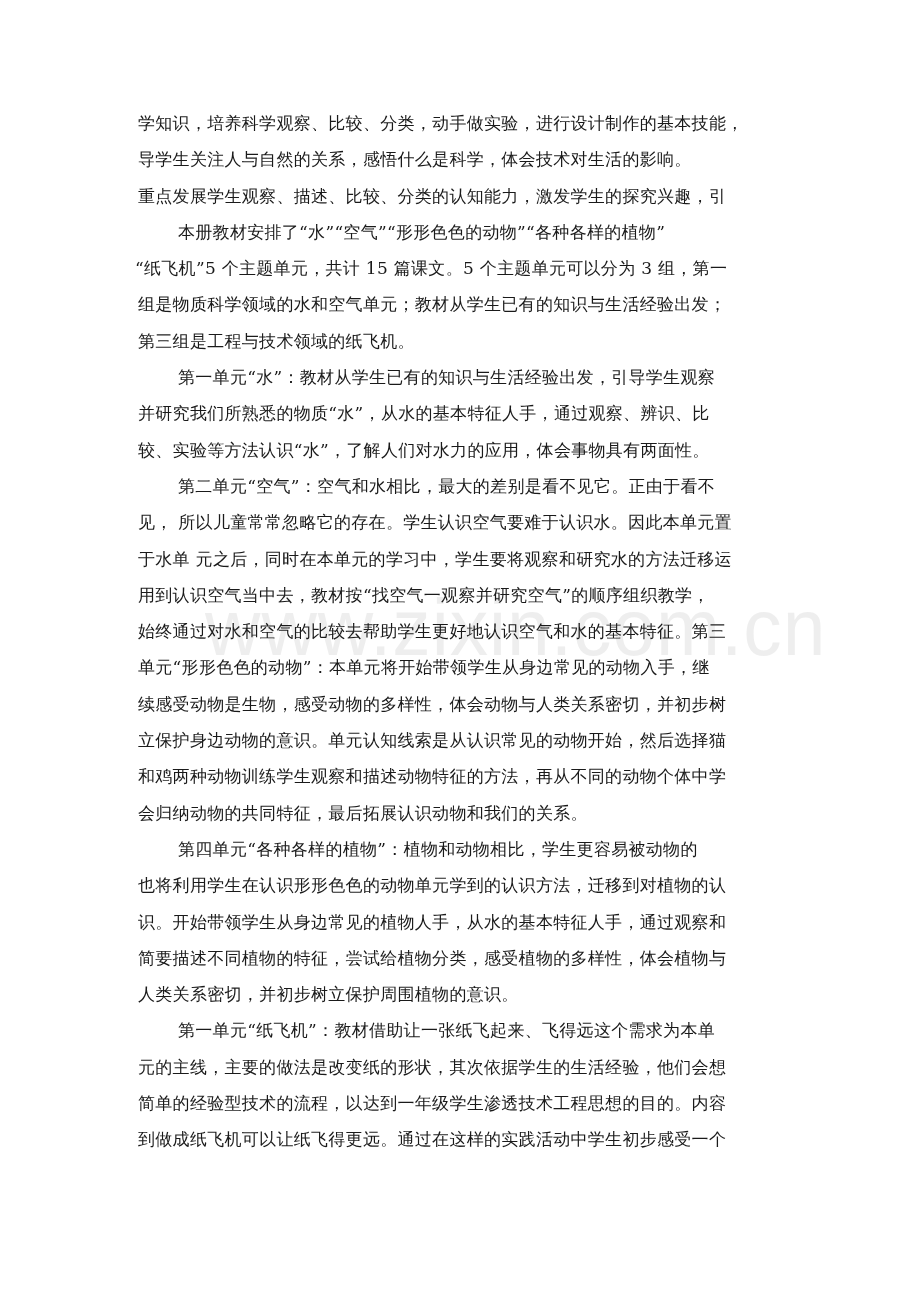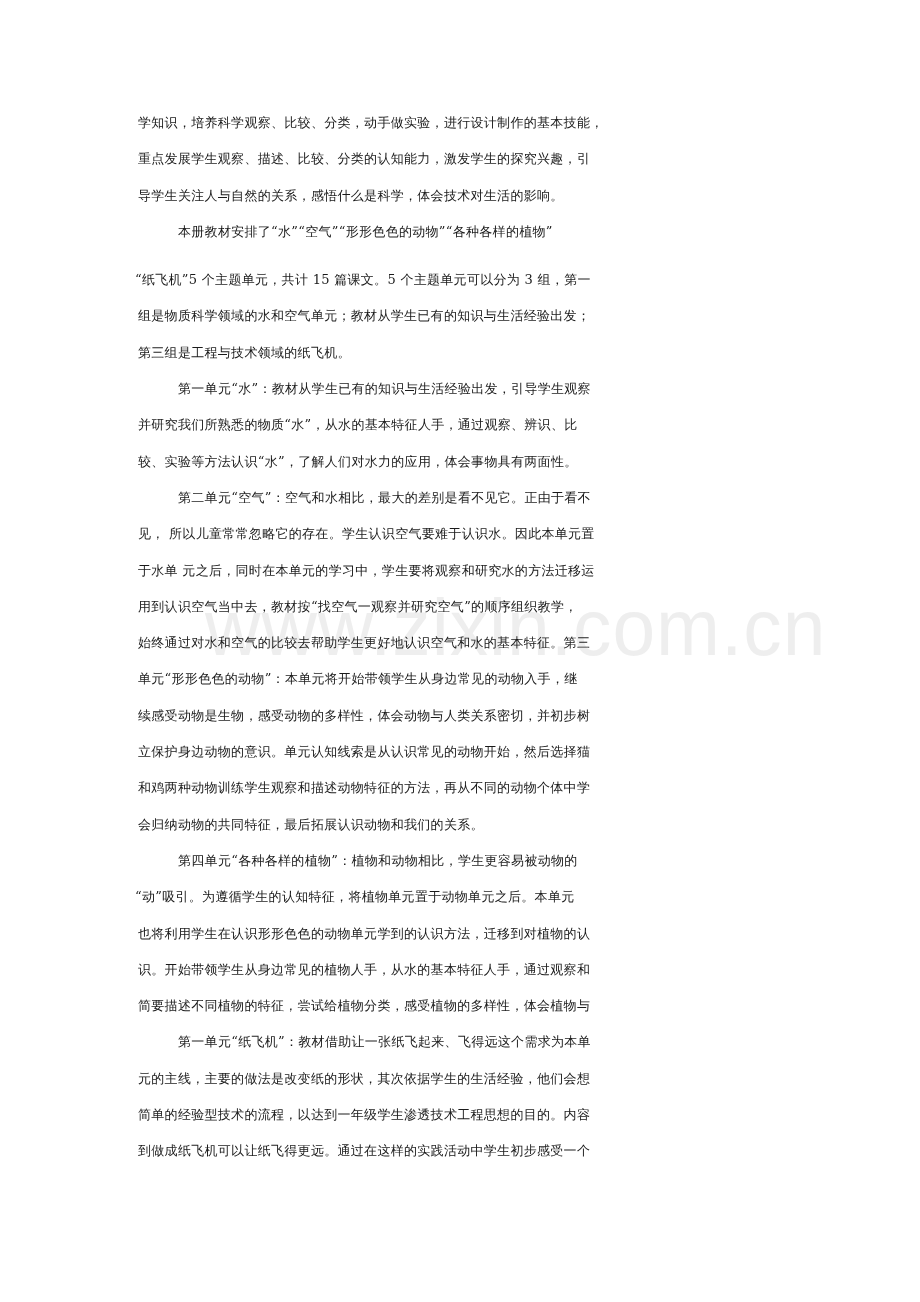--- a/index.html
+++ b/index.html
@@ -26,21 +26,21 @@
     .body-text {
       position: absolute;
       left: 138px;
       top: 105px;
       width: 650px;
     }
     .line {
       display: block;
       height: 36.3px;
       line-height: 36.3px;
-      font-size: 13px;
+      font-size: 17px;
       white-space: pre;
       letter-spacing: 0.3px;
     }
     .line.indent {
       padding-left: 40px;
     }
     .watermark {
       position: absolute;
       left: 205px;
       top: 588px;
@@ -61,27 +61,27 @@
 <body>
 
 <div class="page">
 
   <div class="watermark">www.zixin.com.cn</div>
 
   <div class="body-text">
 
     <div>
       <span class="line">学知识，培养科学观察、比较、分类，动手做实验，进行设计制作的基本技能，</span>
+      <span class="line">导学生关注人与自然的关系，感悟什么是科学，体会技术对生活的影响。</span>
       <span class="line">重点发展学生观察、描述、比较、分类的认知能力，激发学生的探究兴趣，引</span>
-      <span class="line">导学生关注人与自然的关系，感悟什么是科学，体会技术对生活的影响。</span>
     </div>
 
     <div>
       <span class="line indent">本册教材安排了“水”“空气”“形形色色的动物”“各种各样的植物”</span>
-      <span class="line" style="margin-left:-3px;margin-top:12px;">“纸飞机”5 个主题单元，共计 15 篇课文。5 个主题单元可以分为 3 组，第一</span>
+      <span class="line" style="margin-left:-3px;">“纸飞机”5 个主题单元，共计 15 篇课文。5 个主题单元可以分为 3 组，第一</span>
       <span class="line">组是物质科学领域的水和空气单元；教材从学生已有的知识与生活经验出发；</span>
       <span class="line">第三组是工程与技术领域的纸飞机。</span>
     </div>
 
     <div>
       <span class="line indent">第一单元“水”：教材从学生已有的知识与生活经验出发，引导学生观察</span>
       <span class="line">并研究我们所熟悉的物质“水”，从水的基本特征人手，通过观察、辨识、比</span>
       <span class="line">较、实验等方法认识“水”，了解人们对水力的应用，体会事物具有两面性。</span>
     </div>
 
@@ -93,24 +93,24 @@
       <span class="line">始终通过对水和空气的比较去帮助学生更好地认识空气和水的基本特征。第三</span>
       <span class="line">单元“形形色色的动物”：本单元将开始带领学生从身边常见的动物入手，继</span>
       <span class="line">续感受动物是生物，感受动物的多样性，体会动物与人类关系密切，并初步树</span>
       <span class="line">立保护身边动物的意识。单元认知线索是从认识常见的动物开始，然后选择猫</span>
       <span class="line">和鸡两种动物训练学生观察和描述动物特征的方法，再从不同的动物个体中学</span>
       <span class="line">会归纳动物的共同特征，最后拓展认识动物和我们的关系。</span>
     </div>
 
     <div>
       <span class="line indent">第四单元“各种各样的植物”：植物和动物相比，学生更容易被动物的</span>
-      <span class="line" style="margin-left:-3px;">“动”吸引。为遵循学生的认知特征，将植物单元置于动物单元之后。本单元</span>
       <span class="line">也将利用学生在认识形形色色的动物单元学到的认识方法，迁移到对植物的认</span>
       <span class="line">识。开始带领学生从身边常见的植物人手，从水的基本特征人手，通过观察和</span>
       <span class="line">简要描述不同植物的特征，尝试给植物分类，感受植物的多样性，体会植物与</span>
+      <span class="line">人类关系密切，并初步树立保护周围植物的意识。</span>
     </div>
 
     <div>
       <span class="line indent">第一单元“纸飞机”：教材借助让一张纸飞起来、飞得远这个需求为本单</span>
       <span class="line">元的主线，主要的做法是改变纸的形状，其次依据学生的生活经验，他们会想</span>
       <span class="line">简单的经验型技术的流程，以达到一年级学生渗透技术工程思想的目的。内容</span>
       <span class="line">到做成纸飞机可以让纸飞得更远。通过在这样的实践活动中学生初步感受一个</span>
     </div>
 
   </div>

